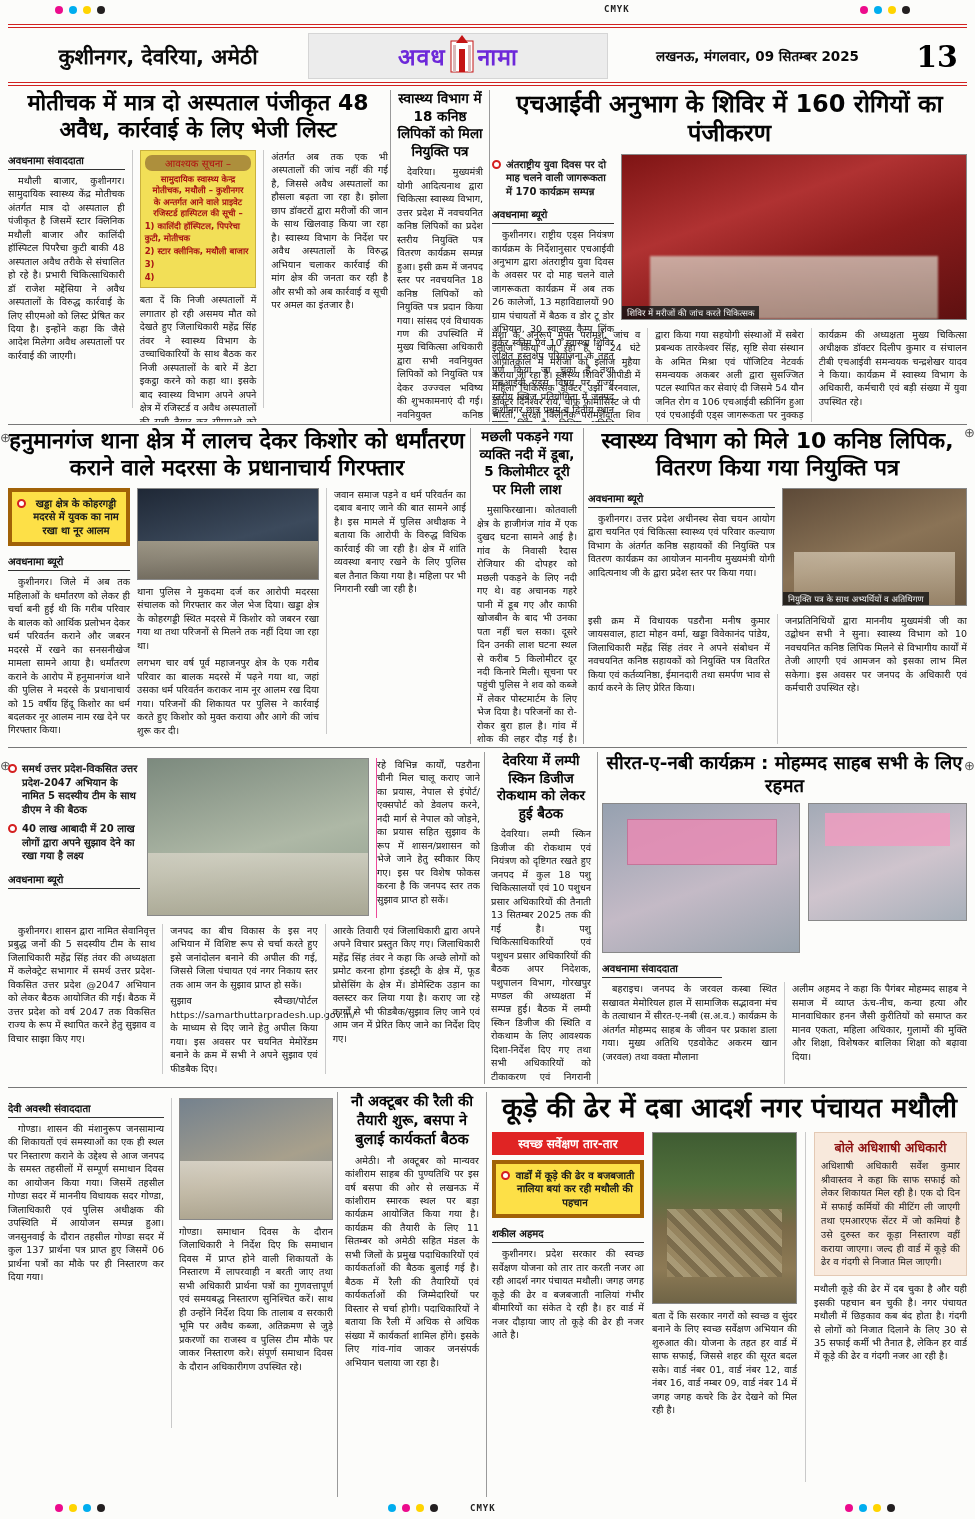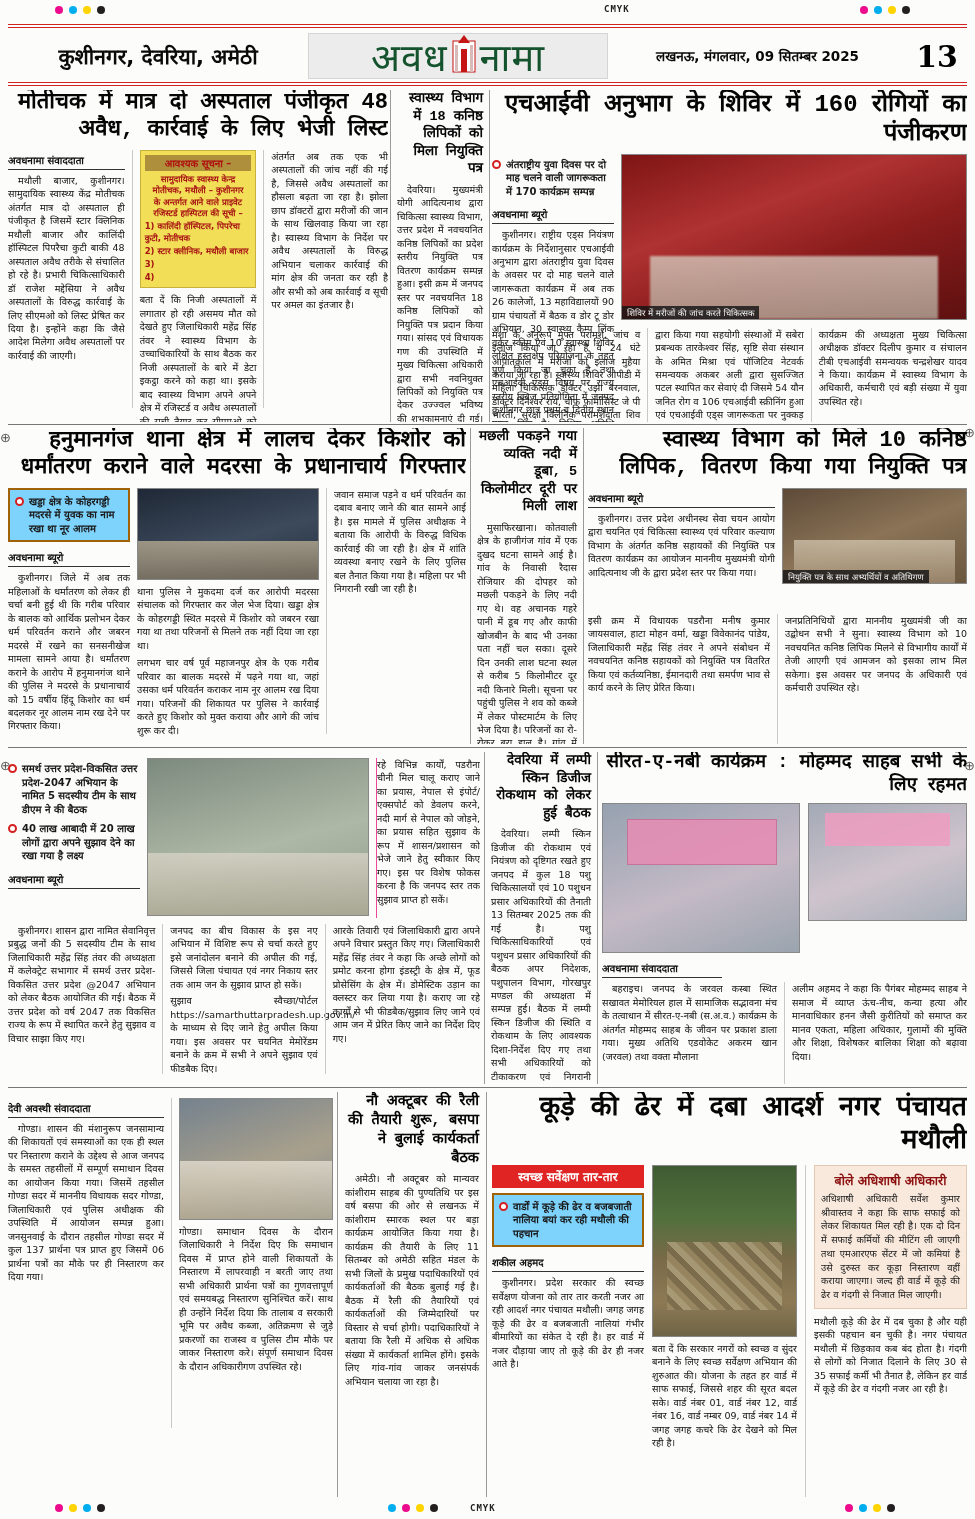--- a/index.html
+++ b/index.html
@@ -17,47 +17,47 @@
   .dot.y { background:#ffd400; } .dot.k { background:#231f20; }
   .regmark { position:absolute; font-size:13px; color:#555; }
   
   .header { position:absolute; left:8px; top:28px; width:959px; height:56px;
     display:flex; align-items:center; }
   .red-rule { position:absolute; left:8px; width:959px; height:4px;
     border-top:1px solid #d12121; border-bottom:1px solid #d12121; }
   .edition { width:300px; text-align:center; font-size:21px; font-weight:bold; color:#0a0a0a; }
   .masthead { width:300px; height:46px; background:#ececec; border:1px solid #d5d5d5;
     display:flex; align-items:center; justify-content:center; gap:4px; }
-  .masthead .mtxt { font-size:38px; font-weight:normal; color:#14532d; letter-spacing:1px; }
+  .masthead .mtxt { font-size:23px; font-weight:bold; color:#6d28d9; letter-spacing:1px; }
   .dateline { flex:1; text-align:center; font-size:13.5px; font-weight:bold; color:#0a0a0a; }
   .pageno { width:60px; text-align:center; font-family:"DejaVu Serif", serif;
     font-size:30px; font-weight:bold; color:#000; }
   
   .art { position:absolute; overflow:hidden; }
-  .hl { font-weight:bold; color:#050505; text-align:right; line-height:1.22;font-family:Liberation Mono, monospace; }
+  .hl { font-weight:bold; color:#050505; text-align:center; line-height:1.22; }
   .hl-xl { font-size:26px; }
   .hl-lg { font-size:22px; }
   .hl-md { font-size:20px; }
   .hl-sm { font-size:13.5px; line-height:1.3; }
   .byline { font-size:10px; font-weight:bold; color:#111; padding:3px 0 2px;
     border-bottom:1px solid #333; margin-bottom:4px; }
   .bodytxt { font-size:9.5px; line-height:1.42; text-align:justify; color:#141414; }
   .bodytxt.indent { text-indent:10px; }
   .cols { display:flex; gap:7px; }
   .col { flex:1; min-width:0; }
   .col + .col { border-left:1px solid #c9c9c9; padding-left:7px; }
   .vsep-l { border-left:1px solid #9a9a9a; }
   .vsep-r { border-right:1px solid #9a9a9a; }
   .hrule { position:absolute; left:8px; width:959px; border-top:1px solid #777; }
   
   .bul { display:flex; gap:5px; margin:4px 0 6px; }
   .bul .ring { flex:0 0 9px; width:9px; height:9px; border:2px solid #d42020;
     border-radius:50%; margin-top:2px; background:#fff; }
   .bul .btxt { font-size:10px; font-weight:bold; line-height:1.35; color:#1a1a1a; }
-  .bulbox { background:#7dd3fc; border:2px solid #a16207; padding:5px; margin-bottom:5px; }
+  .bulbox { background:#fde047; border:4px solid #a16207; padding:5px; margin-bottom:5px;text-align:center; }
   
   .photo { position:relative; overflow:hidden; border:1px solid #888; }
   .cap { position:absolute; left:0; bottom:0; background:rgba(20,20,20,.82);
     color:#f5f5f5; font-size:8.5px; padding:1px 5px; }
   .ph-hiv { background:linear-gradient(160deg,#7e1414 0%,#b03232 35%,#8c1d1d 60%,#5e1010 100%); }
   .ph-hiv:before { content:""; position:absolute; left:8%; bottom:0; width:84%; height:38%;
     background:linear-gradient(#d8d2c6,#b9b2a2); filter:blur(1px); opacity:.75; }
   .ph-police { background:linear-gradient(165deg,#1f2836,#3c4a5c 55%,#23303f); }
   .ph-police:before { content:""; position:absolute; left:0; bottom:0; width:100%; height:42%;
     background:linear-gradient(#c8b99a,#8f8066); opacity:.7; }
@@ -74,22 +74,22 @@
   .ph-cert:before { content:""; position:absolute; left:10%; top:8%; width:80%; height:28%;
     background:#ef9cbf; opacity:.85; }
   .ph-samadhan { background:linear-gradient(160deg,#75828e,#a8a08c 55%,#7d8a94); }
   .ph-samadhan:before { content:""; position:absolute; left:0; bottom:0; width:100%; height:48%;
     background:linear-gradient(#e3ddd0,#b4aa92); opacity:.8; }
   .ph-garbage { background:linear-gradient(#3f5c32 0%,#51703c 30%,#7a6a48 55%,#8d7a55 80%,#6f6446 100%); }
   .ph-garbage:before { content:""; position:absolute; left:10%; top:45%; width:80%; height:40%;
     background:repeating-linear-gradient(45deg,#9c8a64 0 6px,#7a6b4c 6px 12px,#b0a27e 12px 18px); opacity:.8; }
   
   .notice { background:#f2df57; border:1px solid #c9b13e; padding:4px; margin-bottom:5px; }
-  .notice .ntitle { background:#ad8f3c; color:#b01010; font-size:10px; font-weight:bold;
-    text-align:center; padding:1px 0; margin-bottom:3px; }
+  .notice .ntitle { background:#ad8f3c; color:#b01010; font-size:10px; font-weight:normal;
+    text-align:center; padding:1px 0; margin-bottom:3px;border-radius:7px; }
   .notice .nline { color:#a81414; font-size:8.5px; font-weight:bold; text-align:center; line-height:1.35; }
   .notice .nitem { color:#a81414; font-size:8.5px; font-weight:bold; text-align:left; line-height:1.5; }
   
   .redlabel { background:#e02424; color:#fff; font-size:12px; font-weight:bold;
     text-align:center; padding:3px 4px; margin-bottom:5px; }
   .eobox { background:#f8e9dc; border:1px solid #e3c9b4; padding:6px; }
   .eobox .eotitle { color:#8c1010; font-size:12.5px; font-weight:bold; text-align:center; margin-bottom:3px; }
   .eobox .eobody { font-size:9.5px; line-height:1.45; text-align:justify; color:#222; }
 </style>
 </head>
@@ -220,21 +220,21 @@
     <div class="bodytxt indent" style="margin-top:5px;">मुसाफिरखाना। कोतवाली क्षेत्र के हाजीगंज गांव में एक दुखद घटना सामने आई है। गांव के निवासी रैदास रोजियार की दोपहर को मछली पकड़ने के लिए नदी गए थे। वह अचानक गहरे पानी में डूब गए और काफी खोजबीन के बाद भी उनका पता नहीं चल सका। दूसरे दिन उनकी लाश घटना स्थल से करीब 5 किलोमीटर दूर नदी किनारे मिली। सूचना पर पहुंची पुलिस ने शव को कब्जे में लेकर पोस्टमार्टम के लिए भेज दिया है। परिजनों का रो-रोकर बुरा हाल है। गांव में शोक की लहर दौड़ गई है। पुलिस ने बताया कि मामले की जांच की जा रही है और परिजनों को हर संभव मदद का आश्वासन दिया गया है।</div>
   </div>
 
   <div class="art" style="left:588px; top:428px; width:379px; height:316px;">
     <div class="hl hl-lg">स्वास्थ्य विभाग को मिले 10 कनिष्ठ लिपिक, वितरण किया गया नियुक्ति पत्र</div>
     <div style="display:flex; gap:7px; margin-top:6px; height:120px;">
       <div style="flex:1;">
         <div class="byline">अवधनामा ब्यूरो</div>
         <div class="bodytxt indent">कुशीनगर। उत्तर प्रदेश अधीनस्थ सेवा चयन आयोग द्वारा चयनित एवं चिकित्सा स्वास्थ्य एवं परिवार कल्याण विभाग के अंतर्गत कनिष्ठ सहायकों की नियुक्ति पत्र वितरण कार्यक्रम का आयोजन माननीय मुख्यमंत्री योगी आदित्यनाथ जी के द्वारा प्रदेश स्तर पर किया गया।</div>
       </div>
-      <div class="photo ph-office" style="width:185px; flex:0 0 185px; height:96px;">
+      <div class="photo ph-office" style="width:185px; flex:0 0 185px; height:118px;">
         <div class="cap">नियुक्ति पत्र के साथ अभ्यर्थियों व अतिथिगण</div>
       </div>
     </div>
     <div class="cols" style="margin-top:6px; height:130px;">
       <div class="col bodytxt">इसी क्रम में विधायक पडरौना मनीष कुमार जायसवाल, हाटा मोहन वर्मा, खड्डा विवेकानंद पांडेय, जिलाधिकारी महेंद्र सिंह तंवर ने अपने संबोधन में नवचयनित कनिष्ठ सहायकों को नियुक्ति पत्र वितरित किया एवं कर्तव्यनिष्ठा, ईमानदारी तथा समर्पण भाव से कार्य करने के लिए प्रेरित किया।</div>
       <div class="col bodytxt">जनप्रतिनिधियों द्वारा माननीय मुख्यमंत्री जी का उद्बोधन सभी ने सुना। स्वास्थ्य विभाग को 10 नवचयनित कनिष्ठ लिपिक मिलने से विभागीय कार्यों में तेजी आएगी एवं आमजन को इसका लाभ मिल सकेगा। इस अवसर पर जनपद के अधिकारी एवं कर्मचारी उपस्थित रहे।</div>
     </div>
   </div>
 
   <div class="hrule" style="top:747px;"></div>

